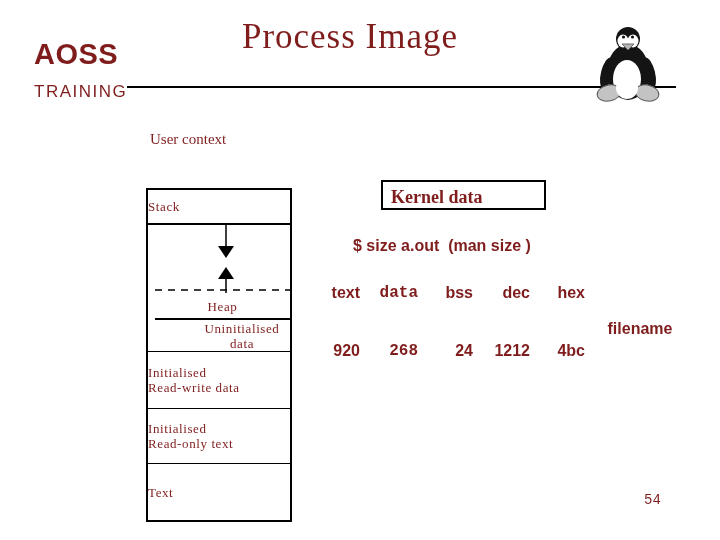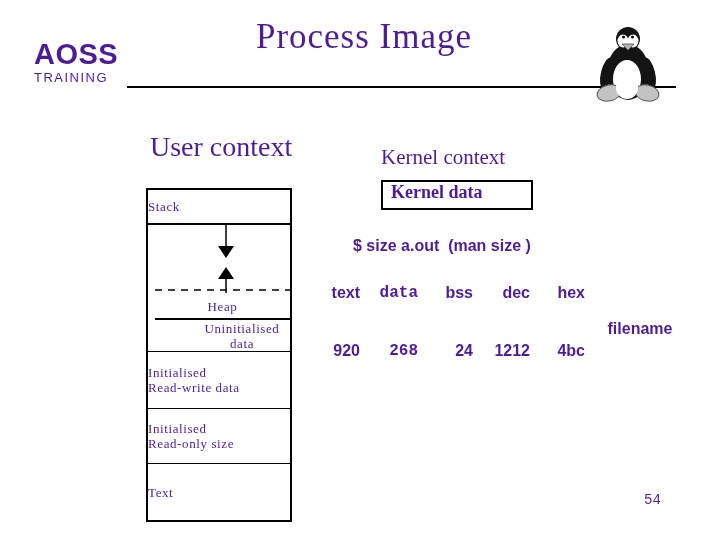--- a/index.html
+++ b/index.html
@@ -1,44 +1,44 @@
 <!DOCTYPE html>
 <html><head>
 <meta charset="utf-8">
 <style>
   html, body { margin: 0; padding: 0; background: #ffffff; }
   .slide {
     position: relative;
     width: 720px;
     height: 540px;
     background: #ffffff;
-    color: #4c1d95;
+    color: #7f1d1d;
     font-family: "Liberation Serif", serif;
     overflow: hidden;
   }
 
   
   .logo { position: absolute; left: 34px; top: 40px; font-family: "Liberation Sans", sans-serif; }
   .logo-main { font-weight: bold; font-size: 29px; line-height: 28px; letter-spacing: 0.5px; }
-  .logo-sub  { font-size: 13px; line-height: 18px; letter-spacing: 1.5px; margin-top: 1px; }
+  .logo-sub  { font-size: 17px; line-height: 18px; letter-spacing: 1.5px; margin-top: 15px; }
 
   
   .title {
-    position: absolute; left: 14px; top: 17px; width: 700px;
+    position: absolute; left: 0; top: 17px; width: 700px;
     margin: 0; text-align: center;
     font-family: "Liberation Serif", serif;
     font-size: 35px; font-weight: normal; letter-spacing: 1px;
   }
 
   .header-rule { position: absolute; left: 127px; top: 86px; width: 549px; height: 2px; background: #000; }
 
   .tux { position: absolute; left: 596px; top: 26px; width: 64px; height: 78px; }
 
   
-  .user-context   { position: absolute; left: 150px; top: 131px; font-size: 28px; }
+  .user-context   { position: absolute; left: 150px; top: 131px; font-size: 15px; }
   .kernel-context { position: absolute; left: 381px; top: 145px; font-size: 21px; }
 
   
   .memory-diagram {
     position: absolute; left: 146px; top: 188px;
     width: 146px; height: 334px;
     border: 2px solid #000; box-sizing: border-box;
     display: flex; flex-direction: column;
     font-size: 13px; letter-spacing: 0.6px; text-align: center;
   }
@@ -48,23 +48,23 @@
   .seg-heap svg { position: absolute; left: 0; top: 0; }
   .heap-label { position: absolute; top: 74px; left: 0; width: 100%; text-align: center; }
   .seg-uninit { height: 32px; border-bottom: 1px solid #000; padding-left: 46px; }
   .seg-rw     { height: 57px; border-bottom: 1px solid #000; }
   .seg-ro     { height: 55px; border-bottom: 1px solid #000; }
   .seg-text   { flex: 1; }
 
   
   .kernel-data-box {
     position: absolute; left: 381px; top: 180px;
-    width: 152px; height: 30px;
+    width: 165px; height: 30px;
     border: 2px solid #000; box-sizing: border-box;
-    display: flex; align-items: flex-start;
+    display: flex; align-items: flex-end;
     padding-left: 8px;
     font-family: "Liberation Serif", serif;
     font-weight: bold; font-size: 18px;
   }
 
   
   .size-command {
     position: absolute; left: 313px; top: 237px;
     font-family: "Liberation Sans", sans-serif;
     font-weight: bold; font-size: 16px; white-space: pre; margin-left: 40px;
@@ -109,21 +109,20 @@
     <ellipse cx="37" cy="15" rx="5.5" ry="6.5" fill="#ffffff"></ellipse>
     <circle cx="27.5" cy="11" r="1.6" fill="#141414"></circle>
     <circle cx="36.5" cy="11" r="1.6" fill="#141414"></circle>
     <polygon points="26,18 38,18 32,24" fill="#b5b5b5" stroke="#6e6e6e" stroke-width="1"></polygon>
     <ellipse cx="13" cy="67" rx="12" ry="8" fill="#c3c3c3" stroke="#5a5a5a" stroke-width="1" transform="rotate(-12 13 67)"></ellipse>
     <ellipse cx="51" cy="67" rx="12" ry="8" fill="#c3c3c3" stroke="#5a5a5a" stroke-width="1" transform="rotate(12 51 67)"></ellipse>
     <ellipse cx="31" cy="62" rx="11" ry="11" fill="#ffffff"></ellipse>
   </svg>
 
   <div class="user-context">User context</div>
-  <div class="kernel-context">Kernel context</div>
 
   <div class="memory-diagram">
     <div class="seg seg-stack">
       <span>Stack</span>
     </div>
     <div class="seg seg-heap">
       <svg width="142" height="93" viewBox="0 0 142 93" xmlns="http://www.w3.org/2000/svg">
         <line x1="71" y1="0" x2="71" y2="21" stroke="#000" stroke-width="1.5"></line>
         <polygon points="63,21 79,21 71,33" fill="#000"></polygon>
         <polygon points="71,42 63,54 79,54" fill="#000"></polygon>
@@ -134,21 +133,21 @@
     </div>
     <div class="seg seg-uninit">
       <span>Uninitialised data</span>
     </div>
     <div class="seg seg-rw">
       <span>Initialised</span>
       <span>Read-write data</span>
     </div>
     <div class="seg seg-ro">
       <span>Initialised</span>
-      <span>Read-only size</span>
+      <span>Read-only text</span>
     </div>
     <div class="seg seg-text">
       <span>Text</span>
     </div>
   </div>
 
   <div class="kernel-data-box">
     <span>Kernel data</span>
   </div>
 

